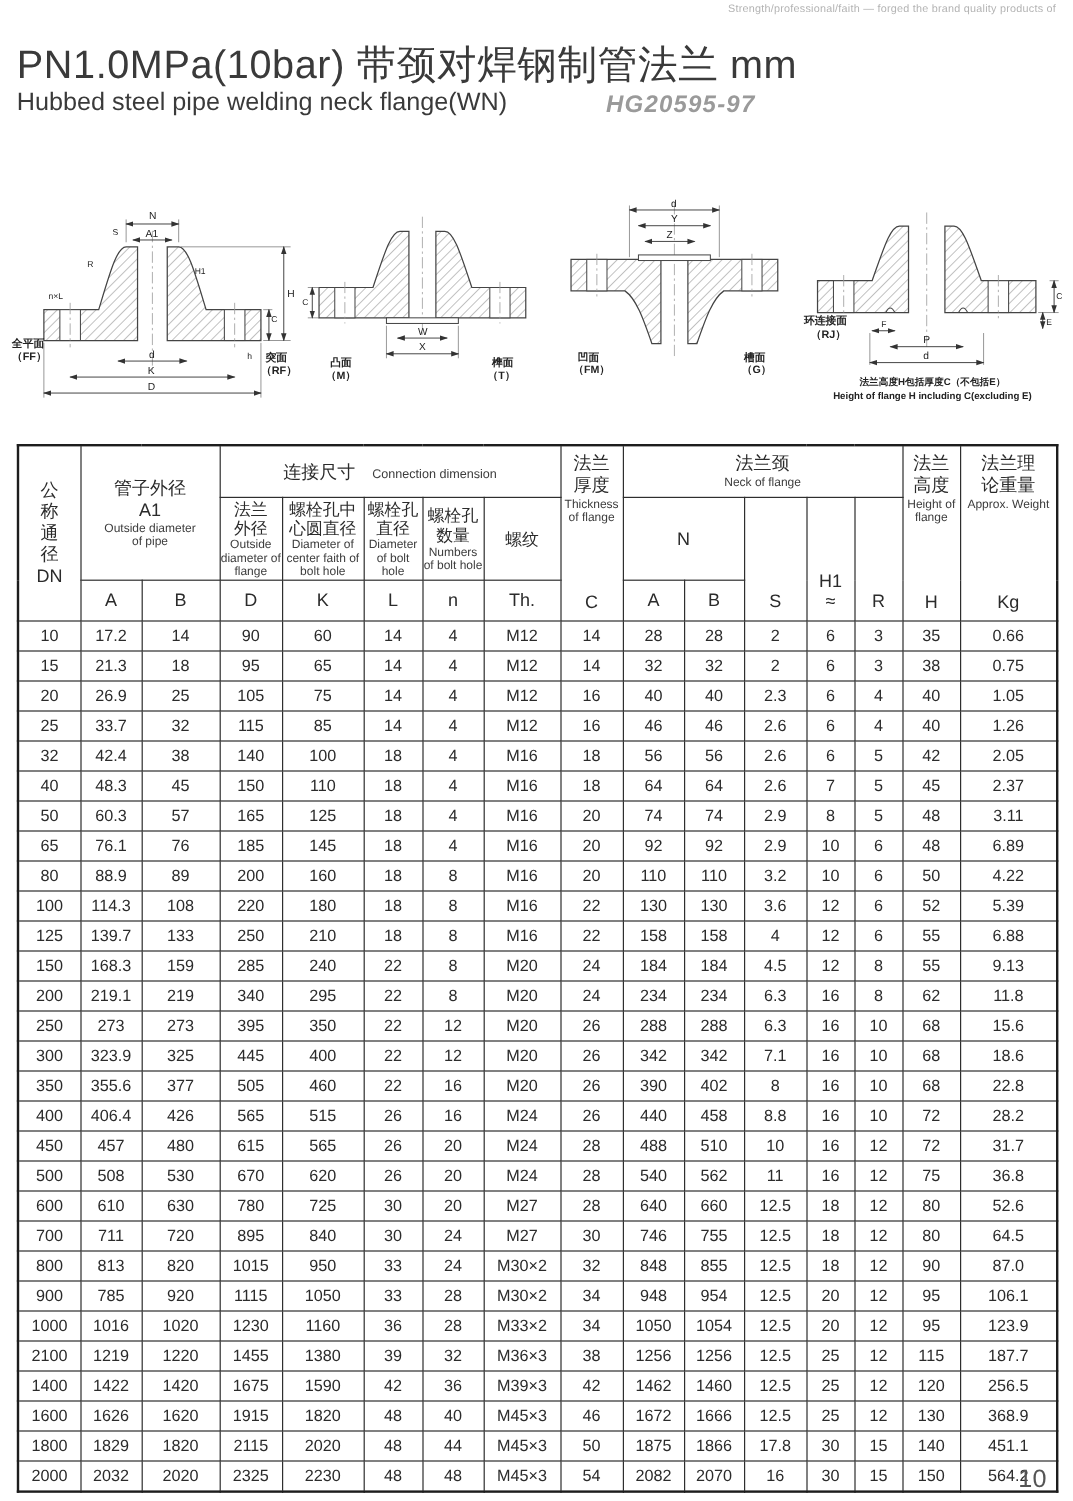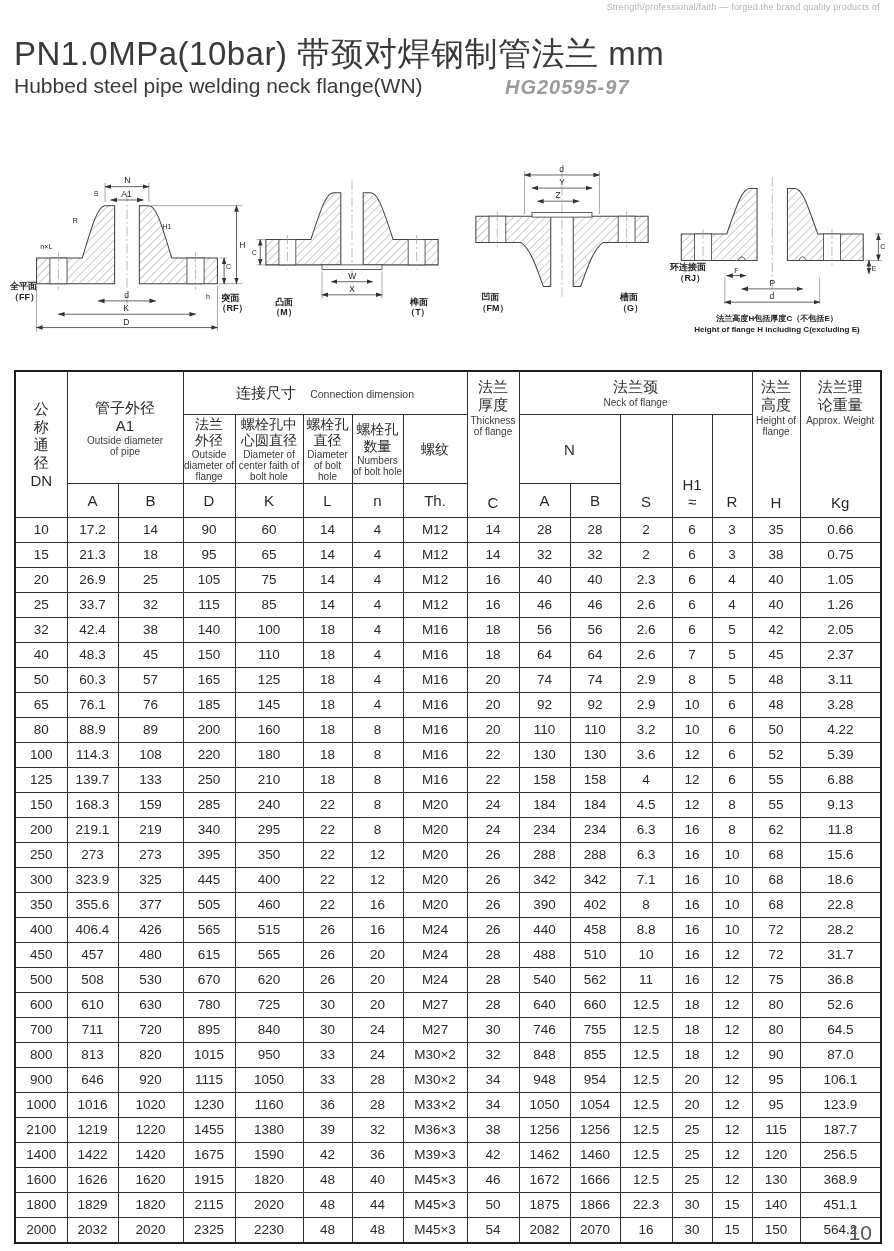--- a/index.html
+++ b/index.html
@@ -457,21 +457,21 @@
           <td>18</td>
           <td>4</td>
           <td>M16</td>
           <td>20</td>
           <td>92</td>
           <td>92</td>
           <td>2.9</td>
           <td>10</td>
           <td>6</td>
           <td>48</td>
-          <td>3.28</td>
+          <td>6.89</td>
         </tr>
         <tr>
           <td>80</td>
           <td>88.9</td>
           <td>89</td>
           <td>200</td>
           <td>160</td>
           <td>18</td>
           <td>8</td>
           <td>M16</td>
@@ -713,21 +713,21 @@
           <td>848</td>
           <td>855</td>
           <td>12.5</td>
           <td>18</td>
           <td>12</td>
           <td>90</td>
           <td>87.0</td>
         </tr>
         <tr>
           <td>900</td>
-          <td>646</td>
+          <td>785</td>
           <td>920</td>
           <td>1115</td>
           <td>1050</td>
           <td>33</td>
           <td>28</td>
           <td>M30×2</td>
           <td>34</td>
           <td>948</td>
           <td>954</td>
           <td>12.5</td>
@@ -813,21 +813,21 @@
           <td>1829</td>
           <td>1820</td>
           <td>2115</td>
           <td>2020</td>
           <td>48</td>
           <td>44</td>
           <td>M45×3</td>
           <td>50</td>
           <td>1875</td>
           <td>1866</td>
-          <td>22.3</td>
+          <td>17.8</td>
           <td>30</td>
           <td>15</td>
           <td>140</td>
           <td>451.1</td>
         </tr>
         <tr>
           <td>2000</td>
           <td>2032</td>
           <td>2020</td>
           <td>2325</td>

